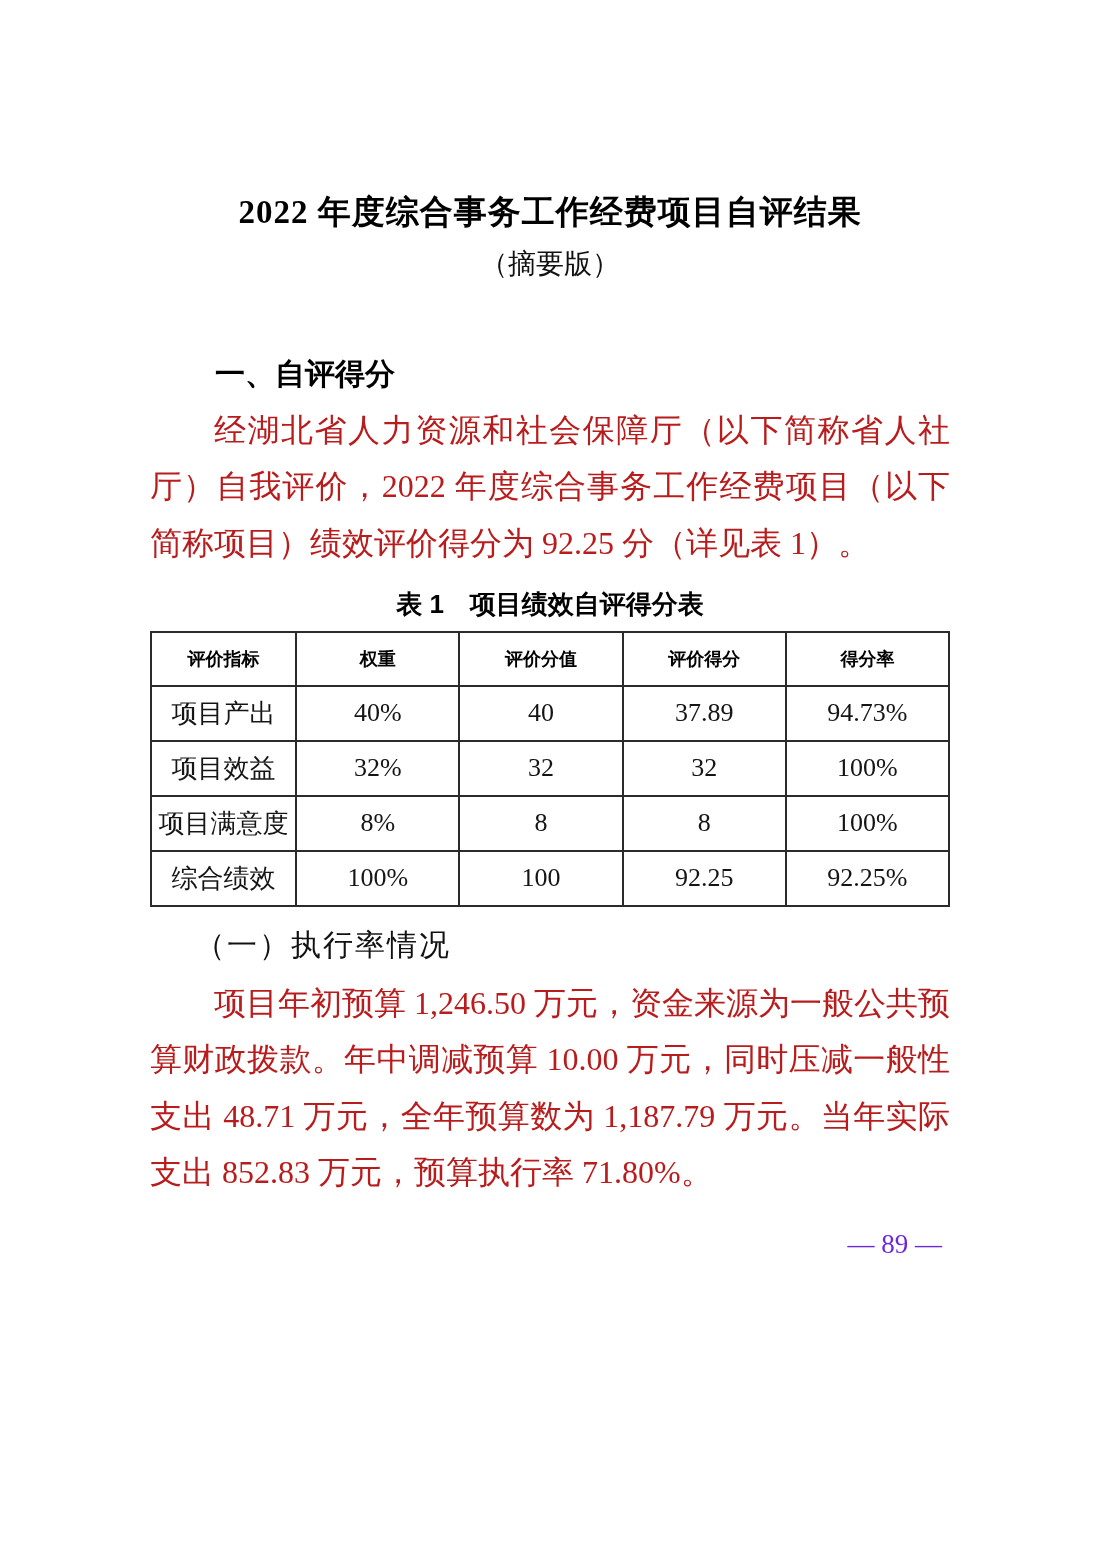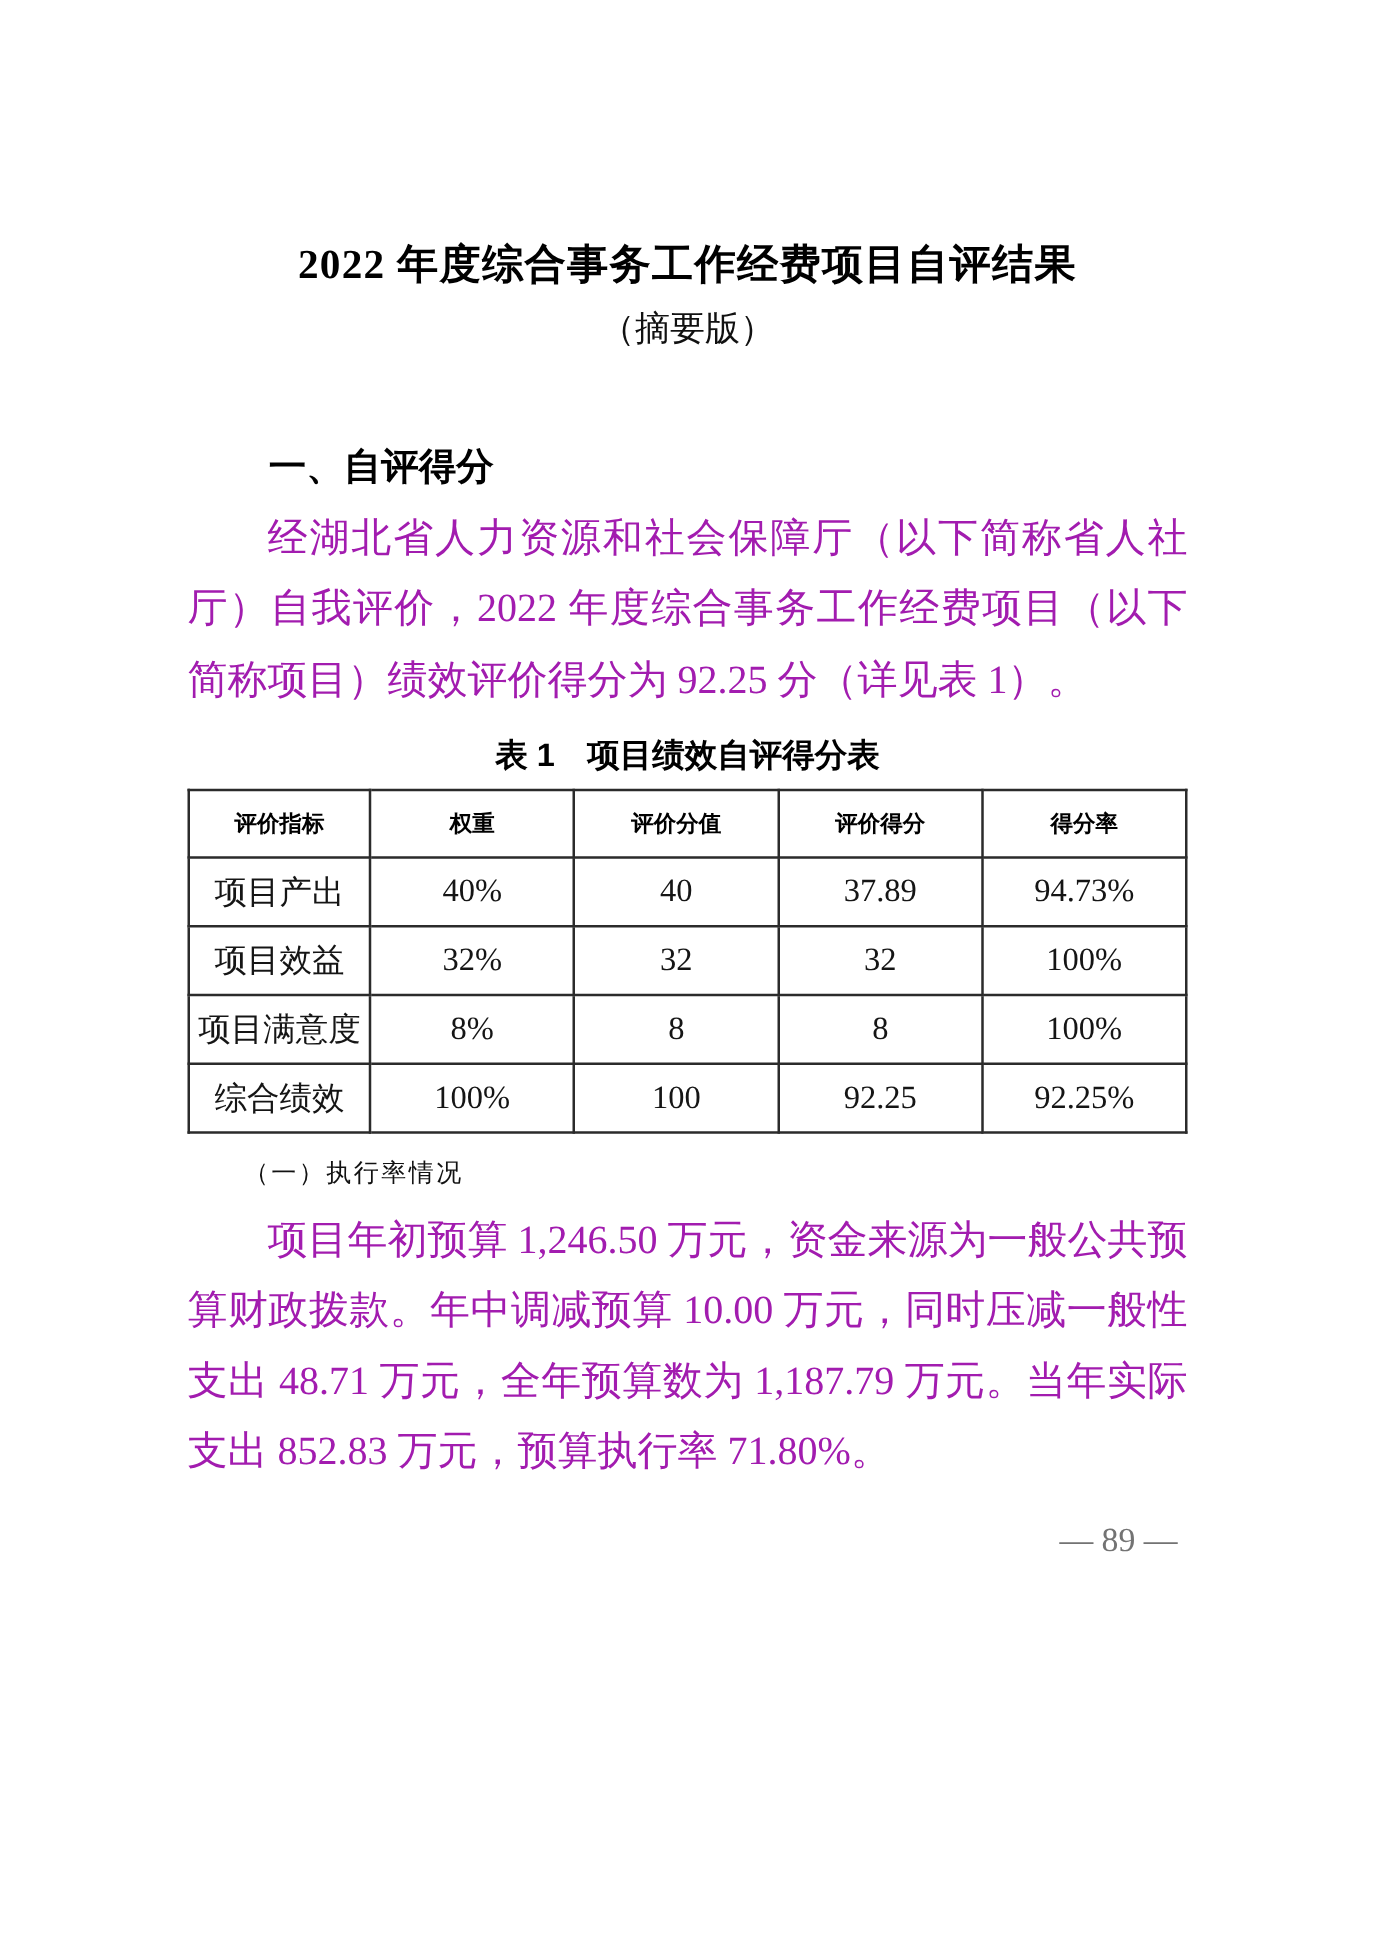--- a/index.html
+++ b/index.html
@@ -50,33 +50,33 @@
     line-height: 1.1;
     color: #000000;
   }
   .h-level1.after-table {
     margin-top: 20px;
   }
   .h-level2 {
     margin-top: 20px;
     padding-left: 45px;
     font-family: "Liberation Serif", "DejaVu Serif", serif;
-    font-size: 20px;
+    font-size: 30px;
     line-height: 1.2;
     letter-spacing: 2px;
     color: #111111;
   }
   .body-para {
     margin: 0;
     margin-top: 12px;
     font-size: 32px;
     line-height: 56.5px;
     text-align: justify;
     text-indent: 2em;
-    color: #a21caf;
+    color: #b91c1c;
   }
   .table-caption {
     margin-top: 18px;
     text-align: center;
     font-family: "Liberation Sans", "DejaVu Sans", sans-serif;
     font-weight: bold;
     font-size: 26px;
     line-height: 1.2;
     color: #000000;
   }
@@ -106,21 +106,21 @@
     font-size: 26px;
     color: #151515;
   }
   col.c-indicator { width: 18.2%; }
   col.c-other { width: 20.45%; }
   .page-number {
     margin-top: 28px;
     text-align: right;
     padding-right: 8px;
     font-size: 27px;
-    color: #737373;
+    color: #6d28d9;
   }
 </style>
 </head>
 <body>
 
 <div class="page">
   <div class="content">
 
     <h1 class="doc-title">2022 年度综合事务工作经费项目自评结果</h1>
     <div class="doc-subtitle">（摘要版）</div>

